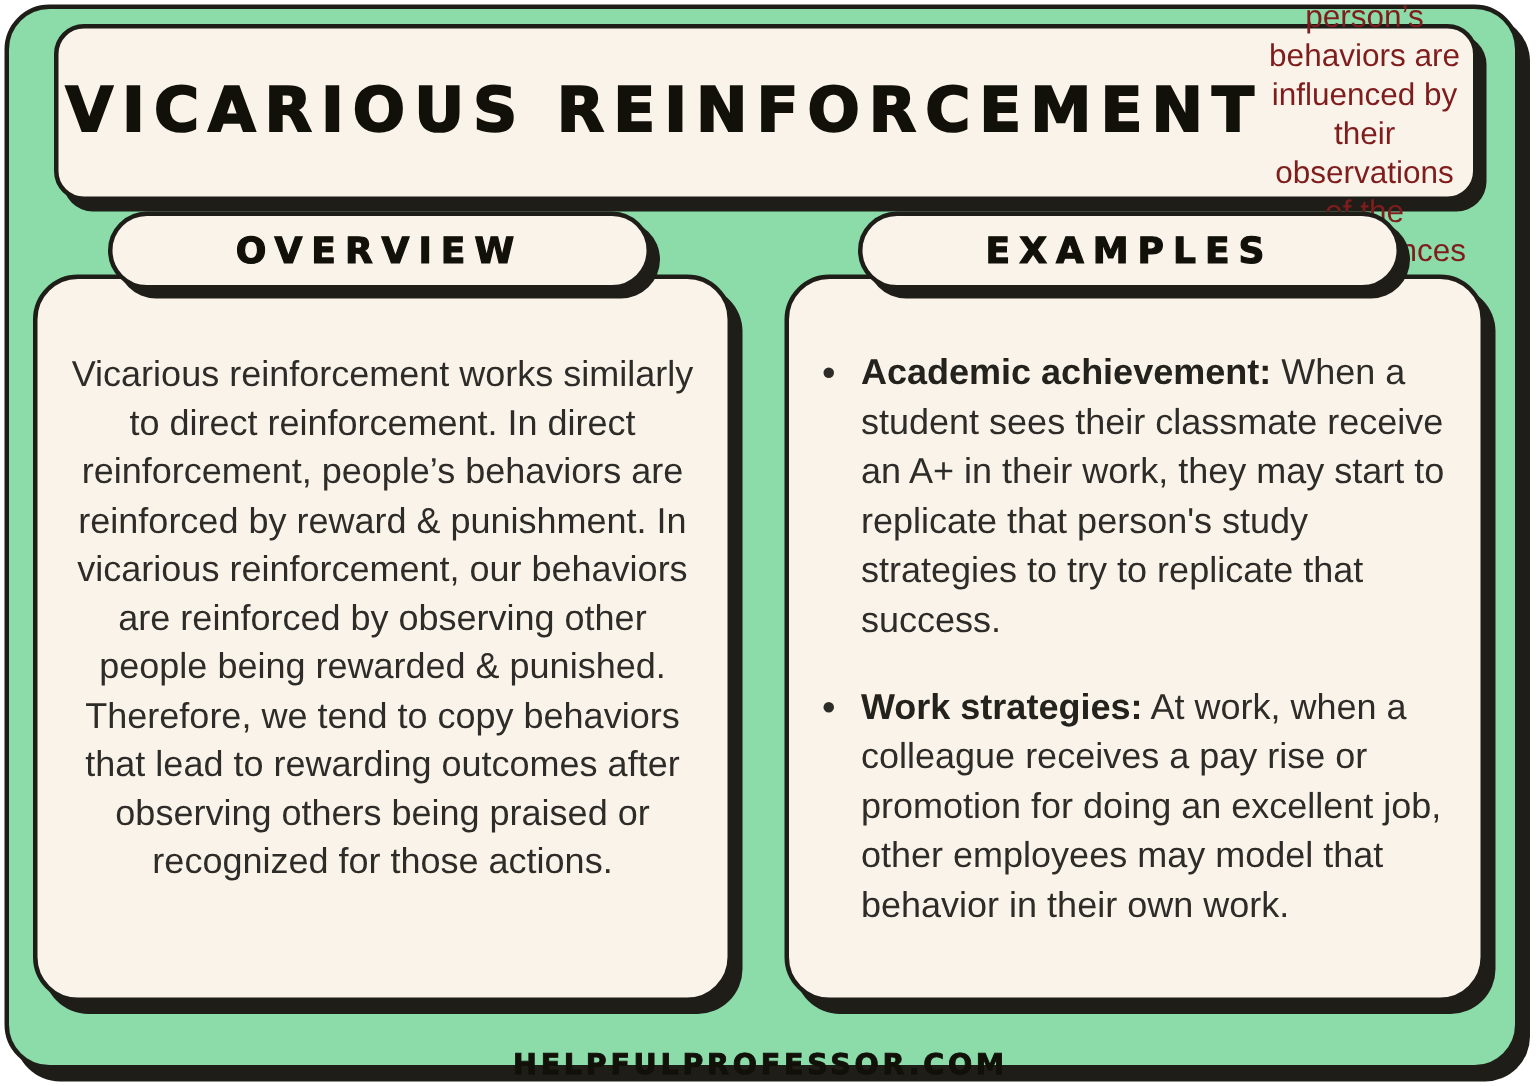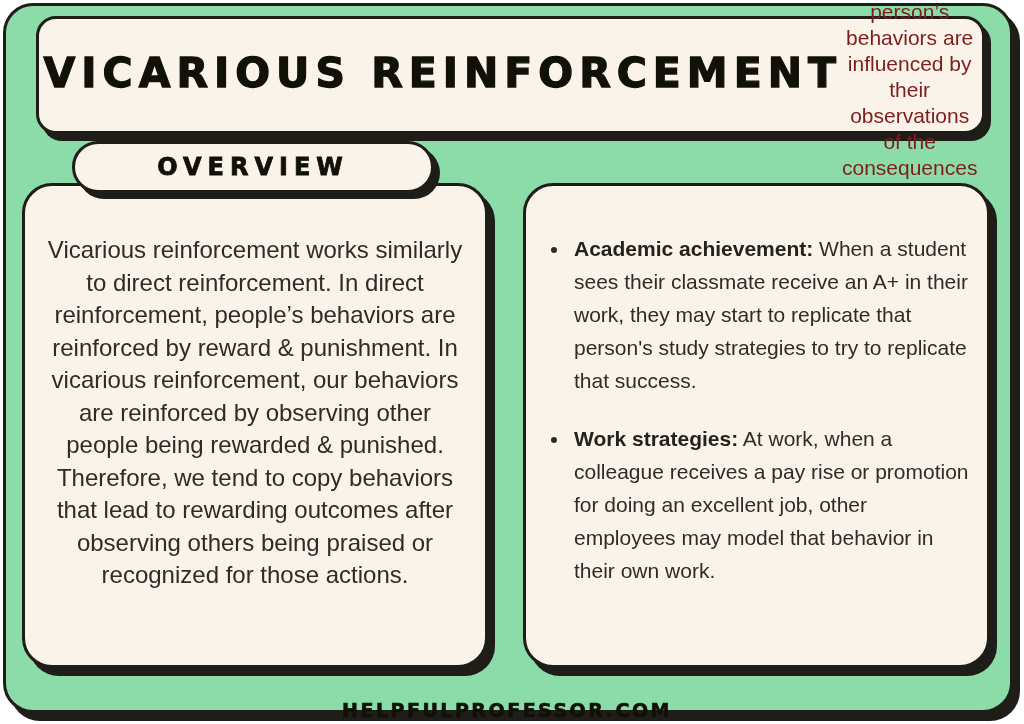--- a/index.html
+++ b/index.html
@@ -58,21 +58,21 @@
   .card-overview{left:22px;width:466px;}
   .card-examples{left:523px;width:467px;}
 
   .overview-body{
     padding:48px 16px 0;text-align:center;
     font-size:24px;line-height:32.5px;color:var(--text);
   }
 
   .examples-list{
     margin:46px 14px 0 44px;text-align:left;
-    font-size:21px;line-height:33px;color:var(--text);
+    font-size:24px;line-height:33px;color:var(--text);
     list-style:disc outside;
   }
   .examples-list li{margin-bottom:25px;padding-left:4px;}
   .example-lead{font-weight:bold;color:#23221d;}
 
   .footer-site{
     position:absolute;left:0;top:699px;width:1014px;z-index:2;
     text-align:center;
     font-family:"DejaVu Sans", sans-serif;
     font-size:19px;font-weight:800;letter-spacing:2.5px;color:#111009;
@@ -92,20 +92,23 @@
   </div>
 
   <div class="pill pill-overview">
     <span class="pill-label">OVERVIEW</span>
   </div>
 
   <div class="content-card card-overview">
     <p class="overview-body">Vicarious reinforcement works similarly to direct reinforcement. In direct reinforcement, people’s behaviors are reinforced by reward &amp; punishment. In vicarious reinforcement, our behaviors are reinforced by observing other people being rewarded &amp; punished. Therefore, we tend to copy behaviors that lead to rewarding outcomes after observing others being praised or recognized for those actions.</p>
   </div>
 
+  <div class="pill pill-examples">
+    <span class="pill-label">EXAMPLES</span>
+  </div>
 
   <div class="content-card card-examples">
     <ul class="examples-list">
       <li>
         <span class="example-lead">Academic achievement:</span><span class="example-rest"> When a student sees their classmate receive an A+ in their work, they may start to replicate that person's study strategies to try to replicate that success.</span>
       </li>
       <li>
         <span class="example-lead">Work strategies:</span><span class="example-rest"> At work, when a colleague receives a pay rise or promotion for doing an excellent job, other employees may model that behavior in their own work.</span>
       </li>
     </ul>

